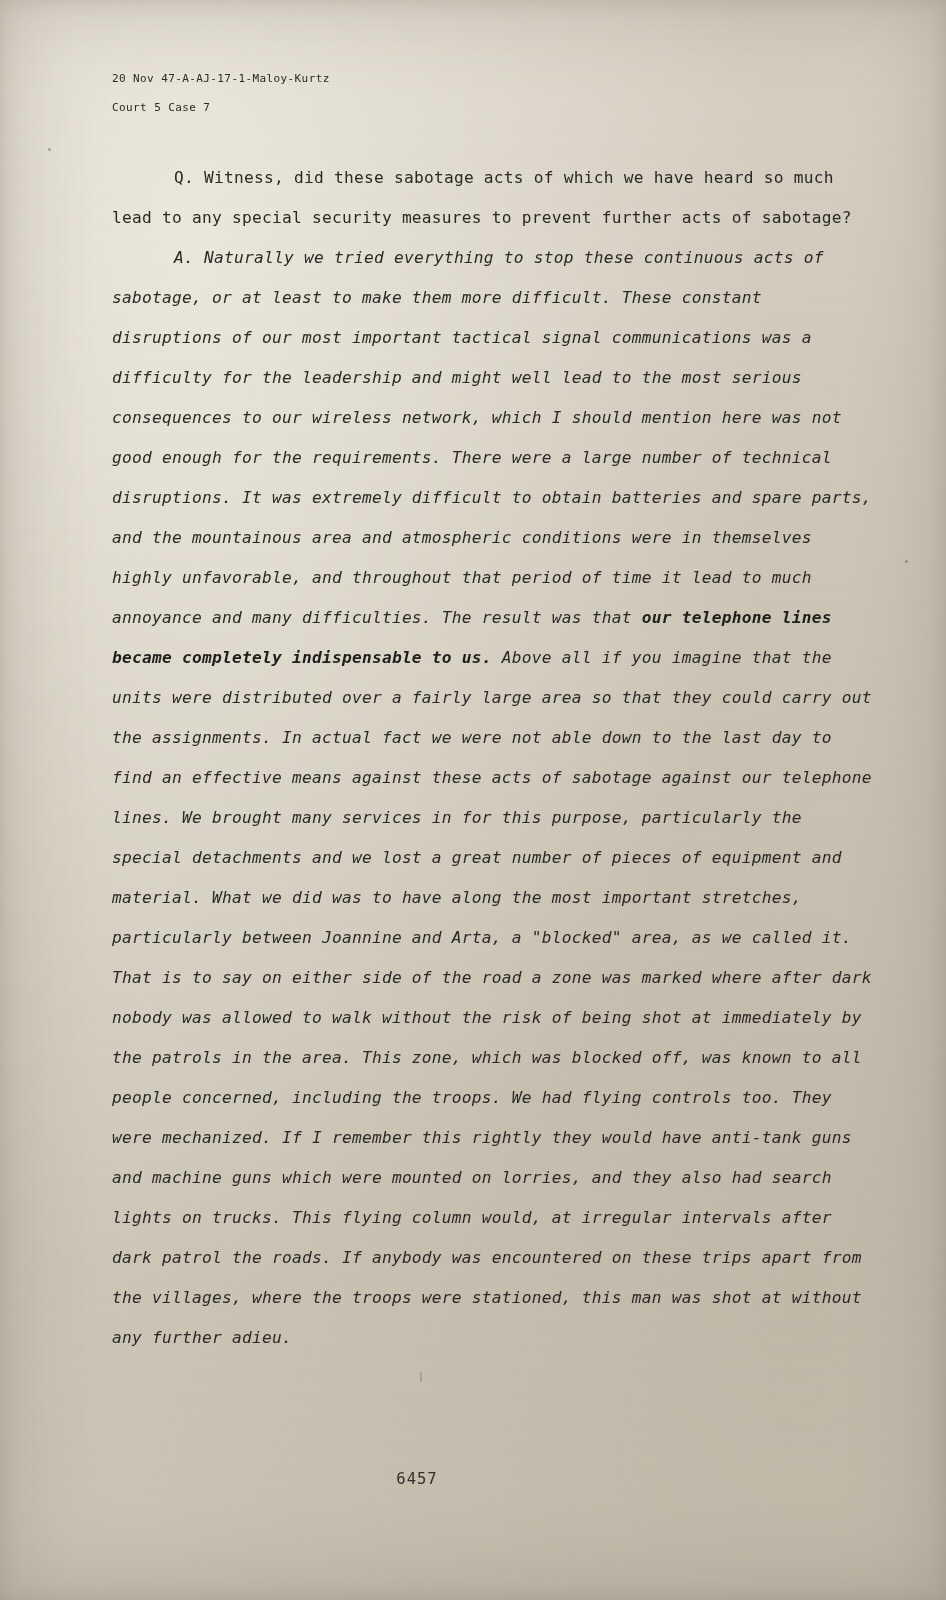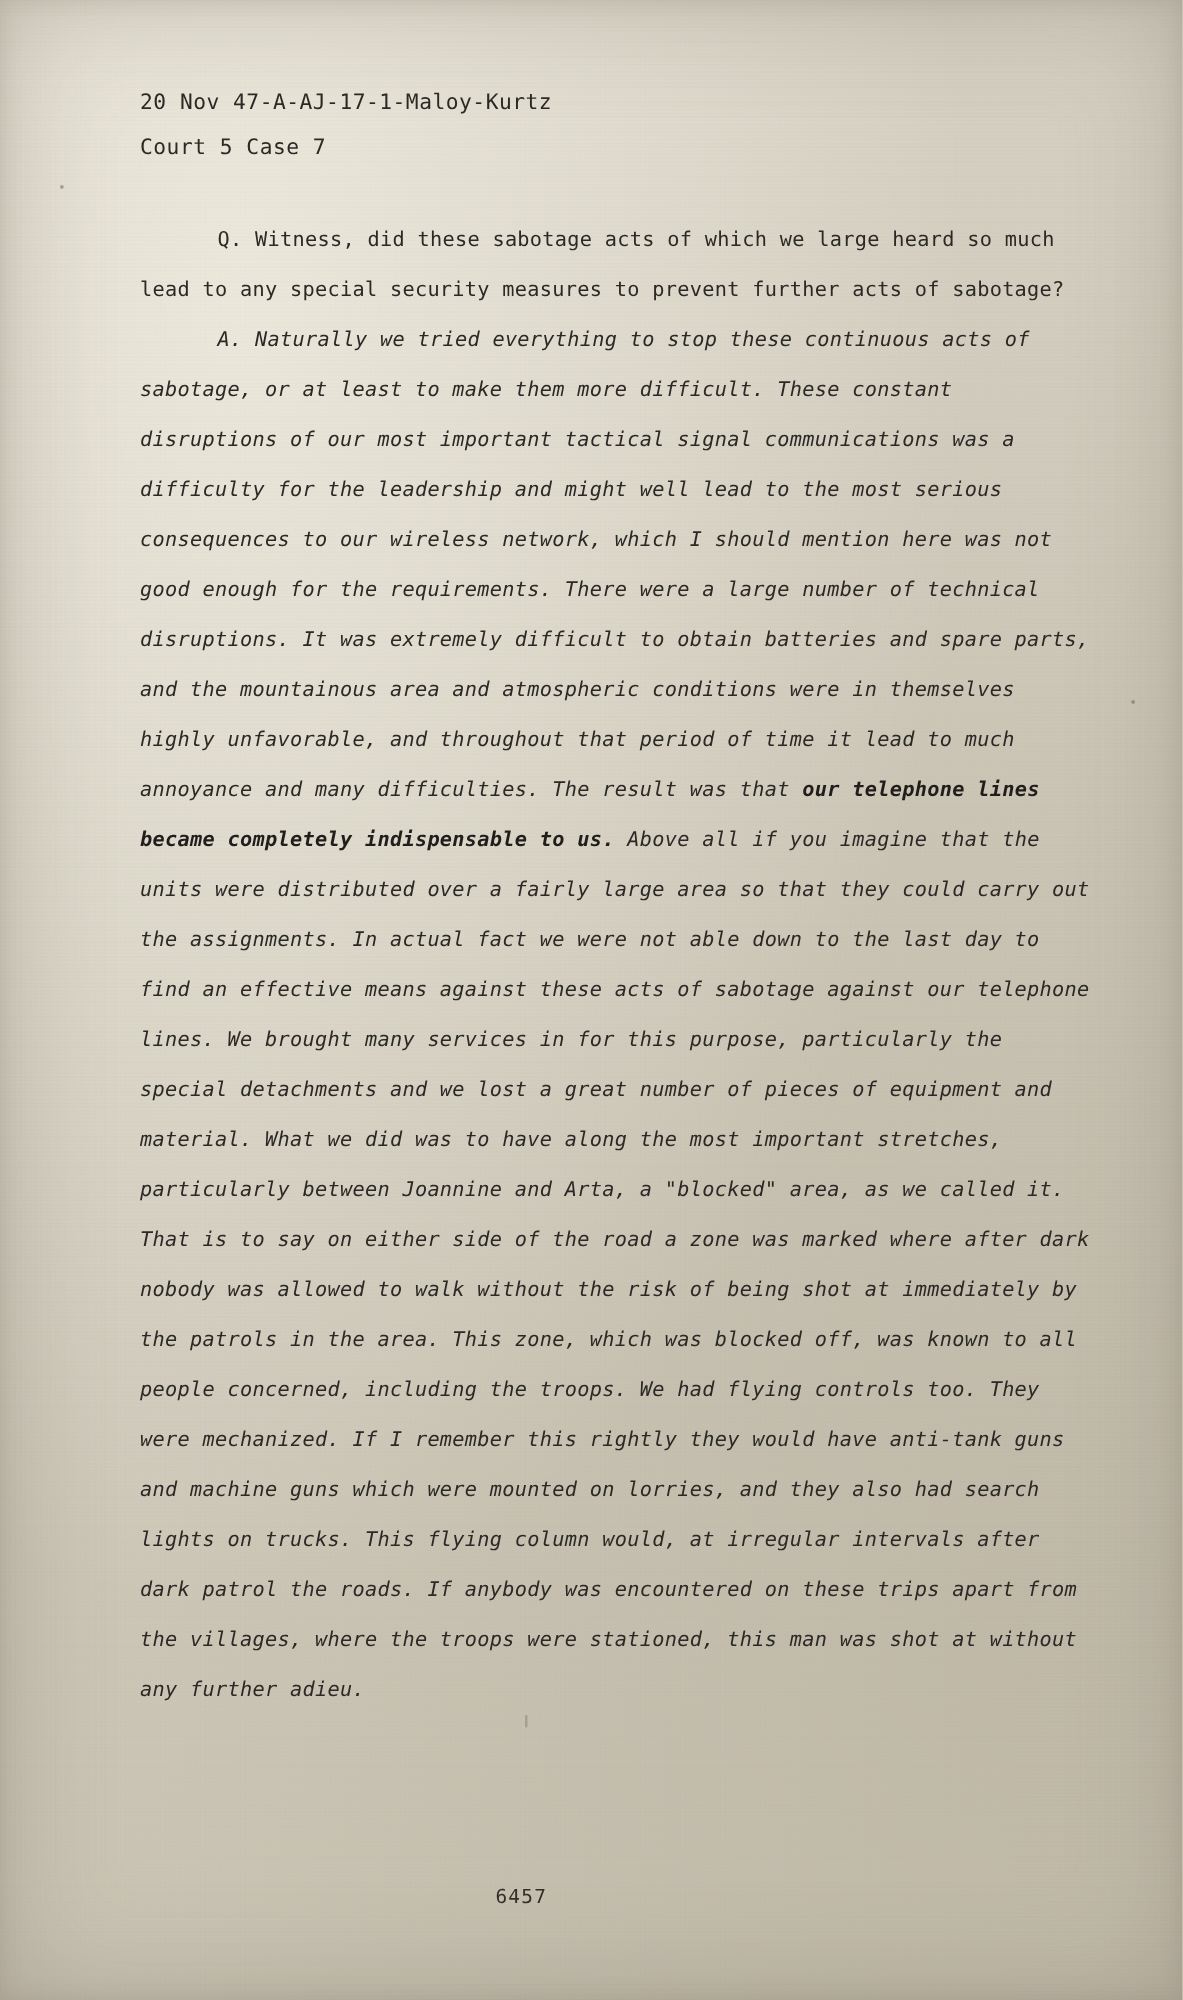--- a/index.html
+++ b/index.html
@@ -38,21 +38,21 @@
     pointer-events: none;
     box-shadow: inset 0 0 90px rgba(110,100,85,0.30), inset 0 0 18px rgba(110,100,85,0.18);
   }
   .content {
     position: absolute;
     left: 112px;
     top: 72px;
     width: 760px;
   }
   .header-line {
-    font-size: 17px;
+    font-size: 11px;
     letter-spacing: 0.4px;
     color: #2c2a26;
     margin-bottom: 16px;
     white-space: pre;
   }
   .header-line.second {
     margin-bottom: 0;
   }
   .body-block {
     margin-top: 44px;
@@ -70,21 +70,21 @@
     margin-top: 0;
     font-style: italic;
   }
   .para .bold {
     font-weight: bold;
     color: #201e1b;
   }
   .page-number {
     position: absolute;
     left: 0;
-    top: 1508px;
+    top: 1470px;
     width: 834px;
     text-align: center;
     font-size: 15.5px;
     color: #33302b;
     letter-spacing: 1px;
   }
   .stray-mark {
     position: absolute;
     width: 3px;
     height: 3px;
@@ -101,21 +101,21 @@
 <div class="page">
 
   <div class="grain"></div>
 
   <div class="content">
 
     <div class="header-line">20 Nov 47-A-AJ-17-1-Maloy-Kurtz</div>
     <div class="header-line second">Court 5 Case 7</div>
 
     <div class="body-block">
-      <p class="para">Q. Witness, did these sabotage acts of which we large heard so much lead to any special security measures to prevent further acts of sabotage?</p>
+      <p class="para">Q. Witness, did these sabotage acts of which we have heard so much lead to any special security measures to prevent further acts of sabotage?</p>
       <p class="para"><span>A. Naturally we tried everything to stop these continuous acts of sabotage, or at least to make them more difficult.  These constant disruptions of our most important tactical signal communications was a difficulty for the leadership and might well lead to the most serious consequences to our wireless network, which I should mention here was not good enough for the requirements.  There were a large number of technical disruptions.  It was extremely difficult to obtain batteries and spare parts, and the mountainous area and atmospheric conditions were in themselves highly unfavorable, and throughout that period of time it lead to much annoyance and many difficulties.  The result was that </span><span class="bold">our telephone lines became completely indispensable to us.</span><span>  Above all if you imagine that the units were distributed over a fairly large area so that they could carry out the assignments.  In actual fact we were not able down to the last day to find an effective means against these acts of sabotage against our telephone lines.  We brought many services in for this purpose, particularly the special detachments and we lost a great number of pieces of equipment and material.  What we did was to have along the most important stretches, particularly between Joannine and Arta, a "blocked" area, as we called it.  That is to say on either side of the road a zone was marked where after dark nobody was allowed to walk without the risk of being shot at immediately by the patrols in the area.  This zone, which was blocked off, was known to all people concerned, including the troops.  We had flying controls too.  They were mechanized.  If I remember this rightly they would have anti-tank guns and machine guns which were mounted on lorries, and they also had search lights on trucks.  This flying column would, at irregular intervals after dark patrol the roads.  If anybody was encountered on these trips apart from the villages, where the troops were stationed, this man was shot at without any further adieu.</span></p>
     </div>
 
   </div>
 
   <div class="page-number">6457</div>
 
   <div class="stray-mark stray-1"></div>
   <div class="stray-mark stray-2"></div>
   <div class="stray-mark stray-3"></div>

